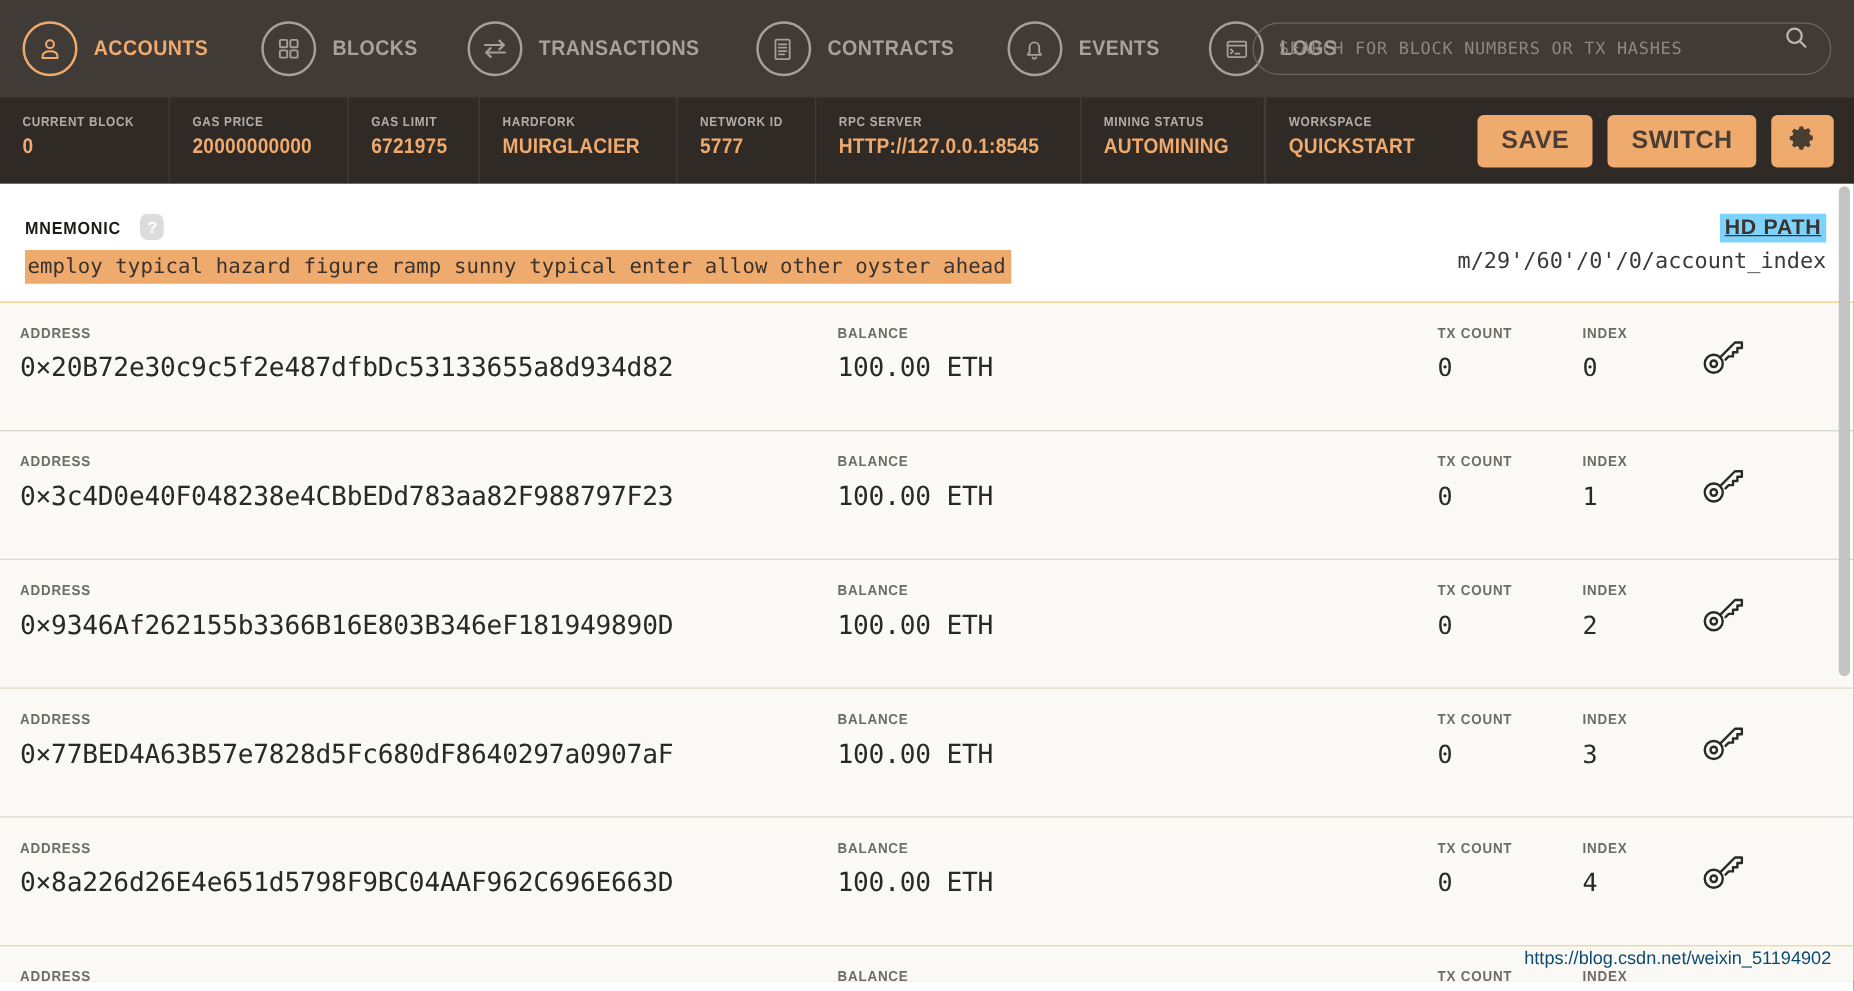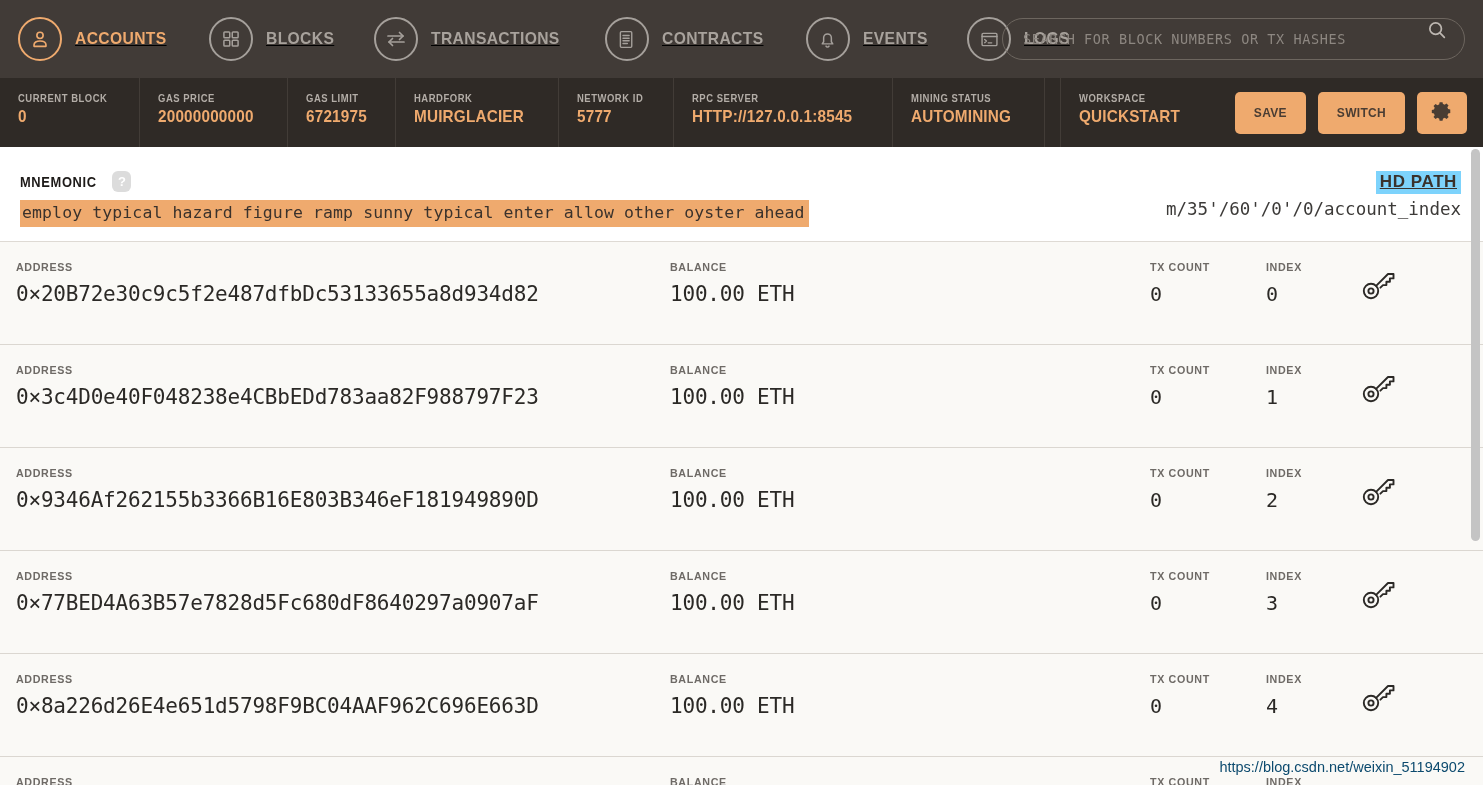--- a/index.html
+++ b/index.html
@@ -19,21 +19,20 @@
     padding: 0 16px 0 18px;
     position: relative;
   }
   .nav-item {
     display: flex;
     align-items: center;
     gap: 13px;
     margin-right: 34px;
     cursor: pointer;
     user-select: none;
-    text-decoration: underline;
   }
   .nav-circle {
     width: 44px; height: 44px;
     border-radius: 50%;
     border: 2px solid #a5a09b;
     display: flex; align-items: center; justify-content: center;
     flex: 0 0 auto;
   }
   .nav-item.active .nav-circle { border-color: #efaa6e; }
   .nav-label {
@@ -116,21 +115,21 @@
     gap: 12px;
     padding: 0 16px 0 22px;
   }
   .btn {
     background: #efaa6e;
     color: #4a3d33;
     border: none;
     border-radius: 5px;
     height: 42px;
     padding: 0 19px;
-    font-size: 12px;
+    font-size: 20px;
     font-weight: bold;
     font-family: "Liberation Sans Narrow", "Liberation Sans", sans-serif;
     letter-spacing: 0.3px;
     cursor: pointer;
   }
   .btn-icon {
     width: 50px; height: 42px;
     display: flex; align-items: center; justify-content: center;
     padding: 0;
   }
@@ -419,21 +418,21 @@
       <div class="mn-head">
         <span class="mn-title">MNEMONIC</span>
         <span class="help-badge">?</span>
       </div>
       <div class="mn-phrase">employ typical hazard figure ramp sunny typical enter allow other oyster ahead</div>
     </div>
     <div class="mn-right">
       <div>
         <span class="hd-label">HD PATH</span>
       </div>
-      <div class="hd-path">m/35'/60'/0'/0/account_index</div>
+      <div class="hd-path">m/29'/60'/0'/0/account_index</div>
     </div>
   </div>
 
   <div class="accounts-list">
 
     <div class="acct-row">
       <div class="col-address">
         <div class="cell-label">ADDRESS</div>
         <div class="cell-value">0×20B72e30c9c5f2e487dfbDc53133655a8d934d82</div>
       </div>

